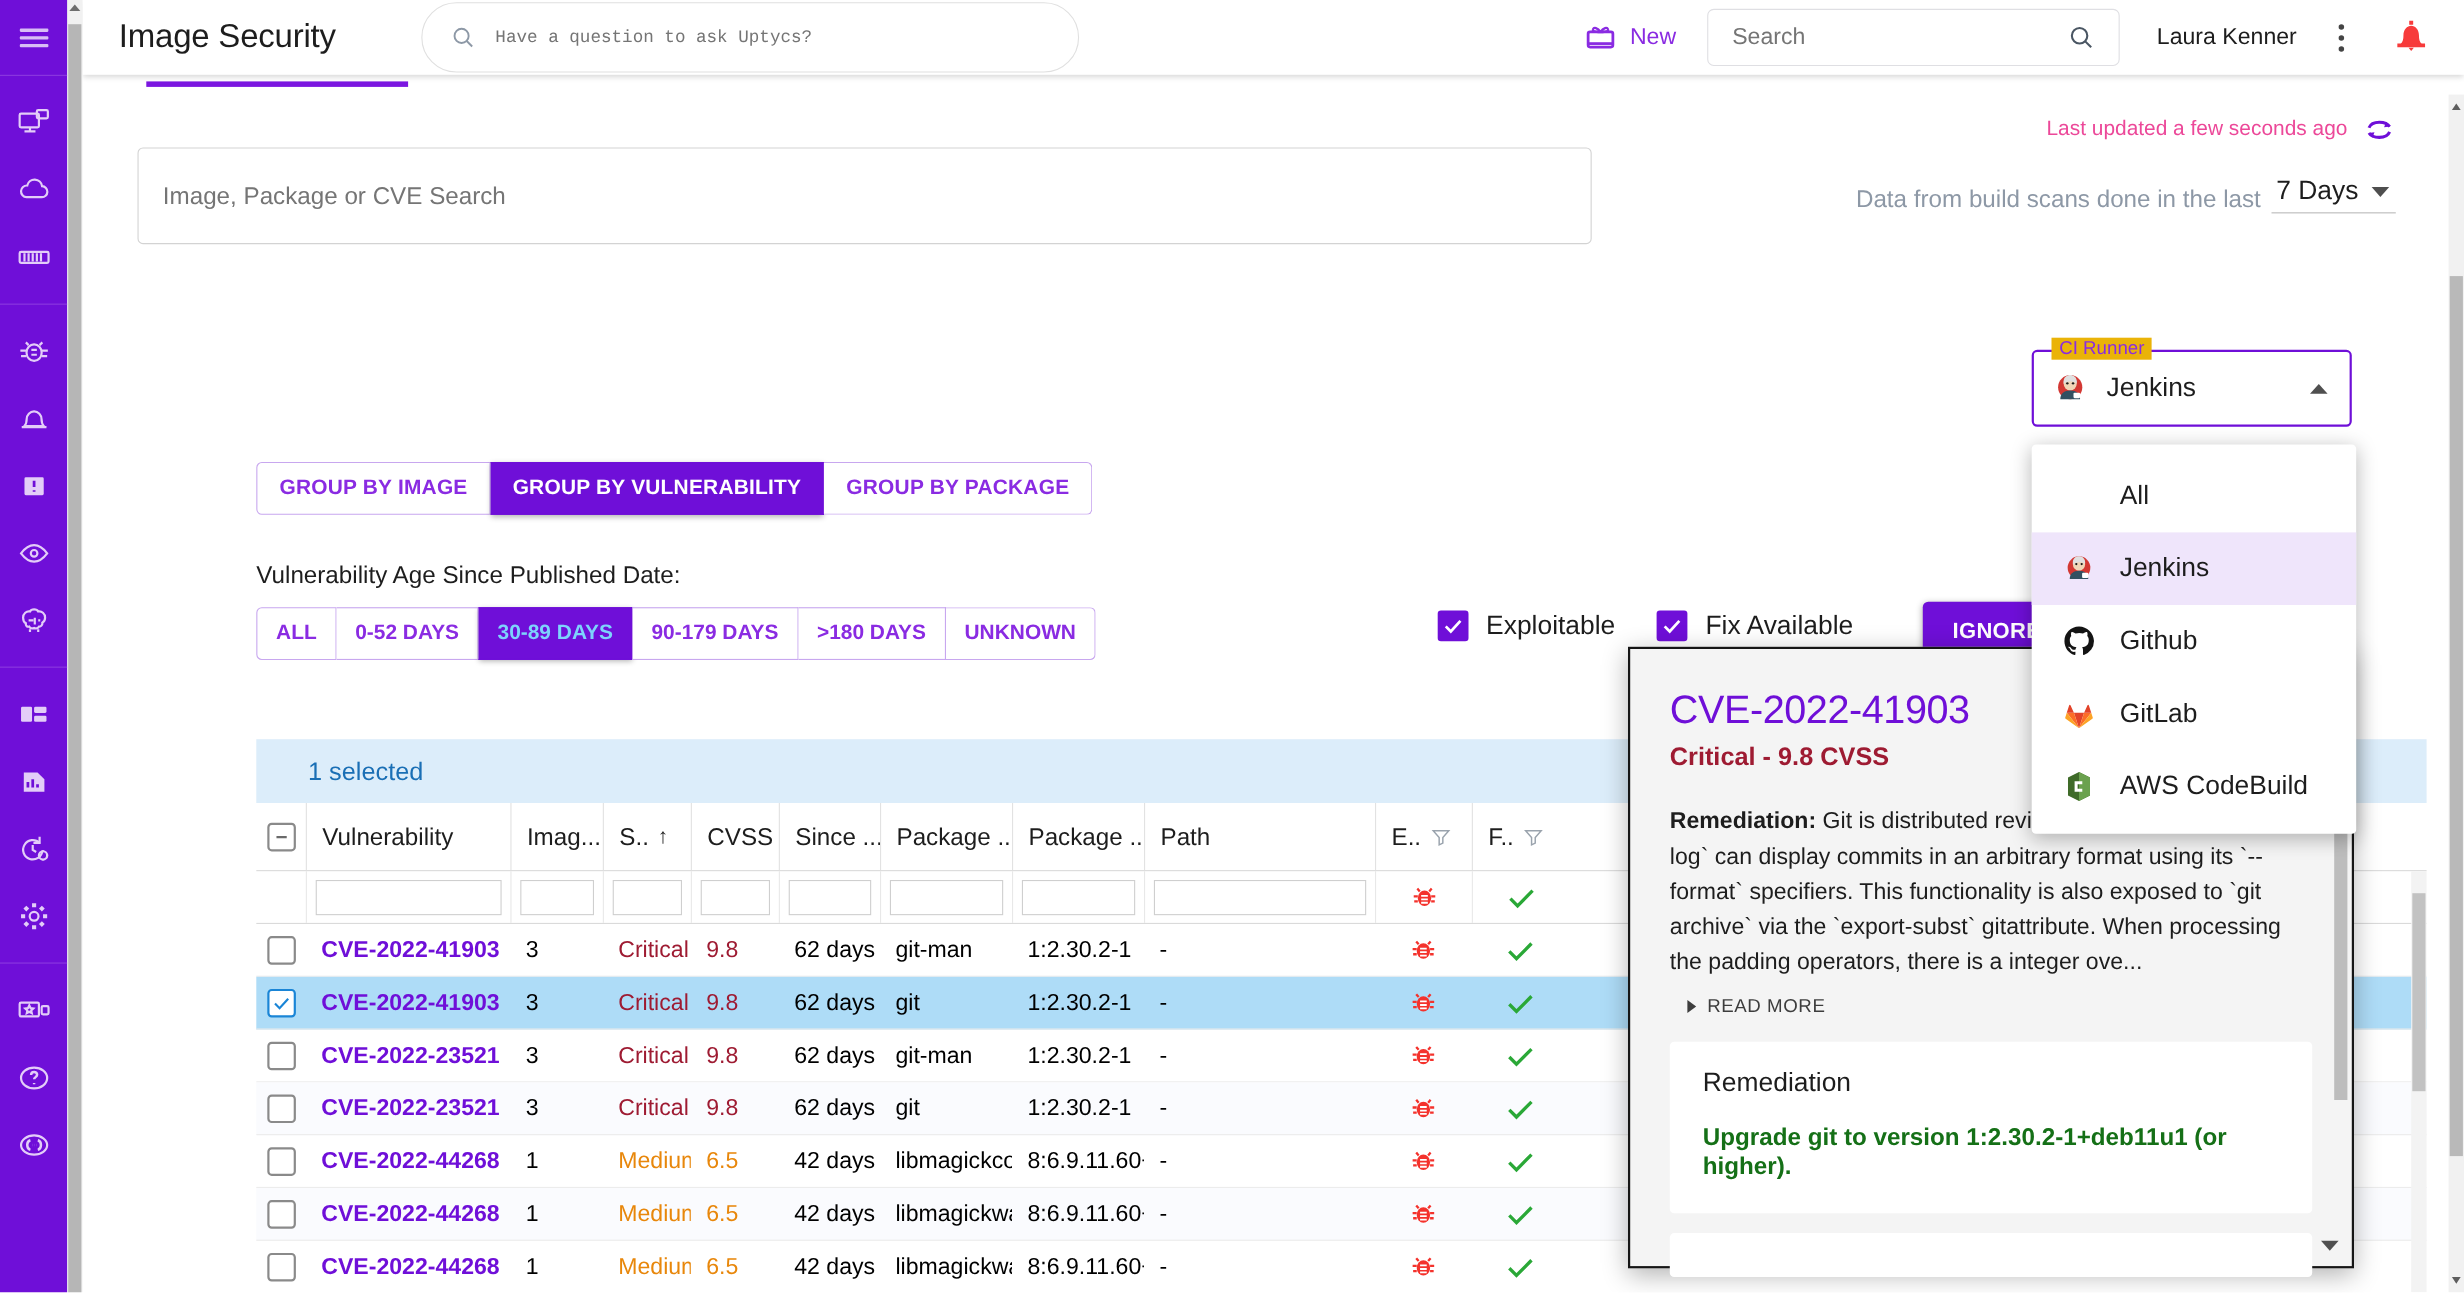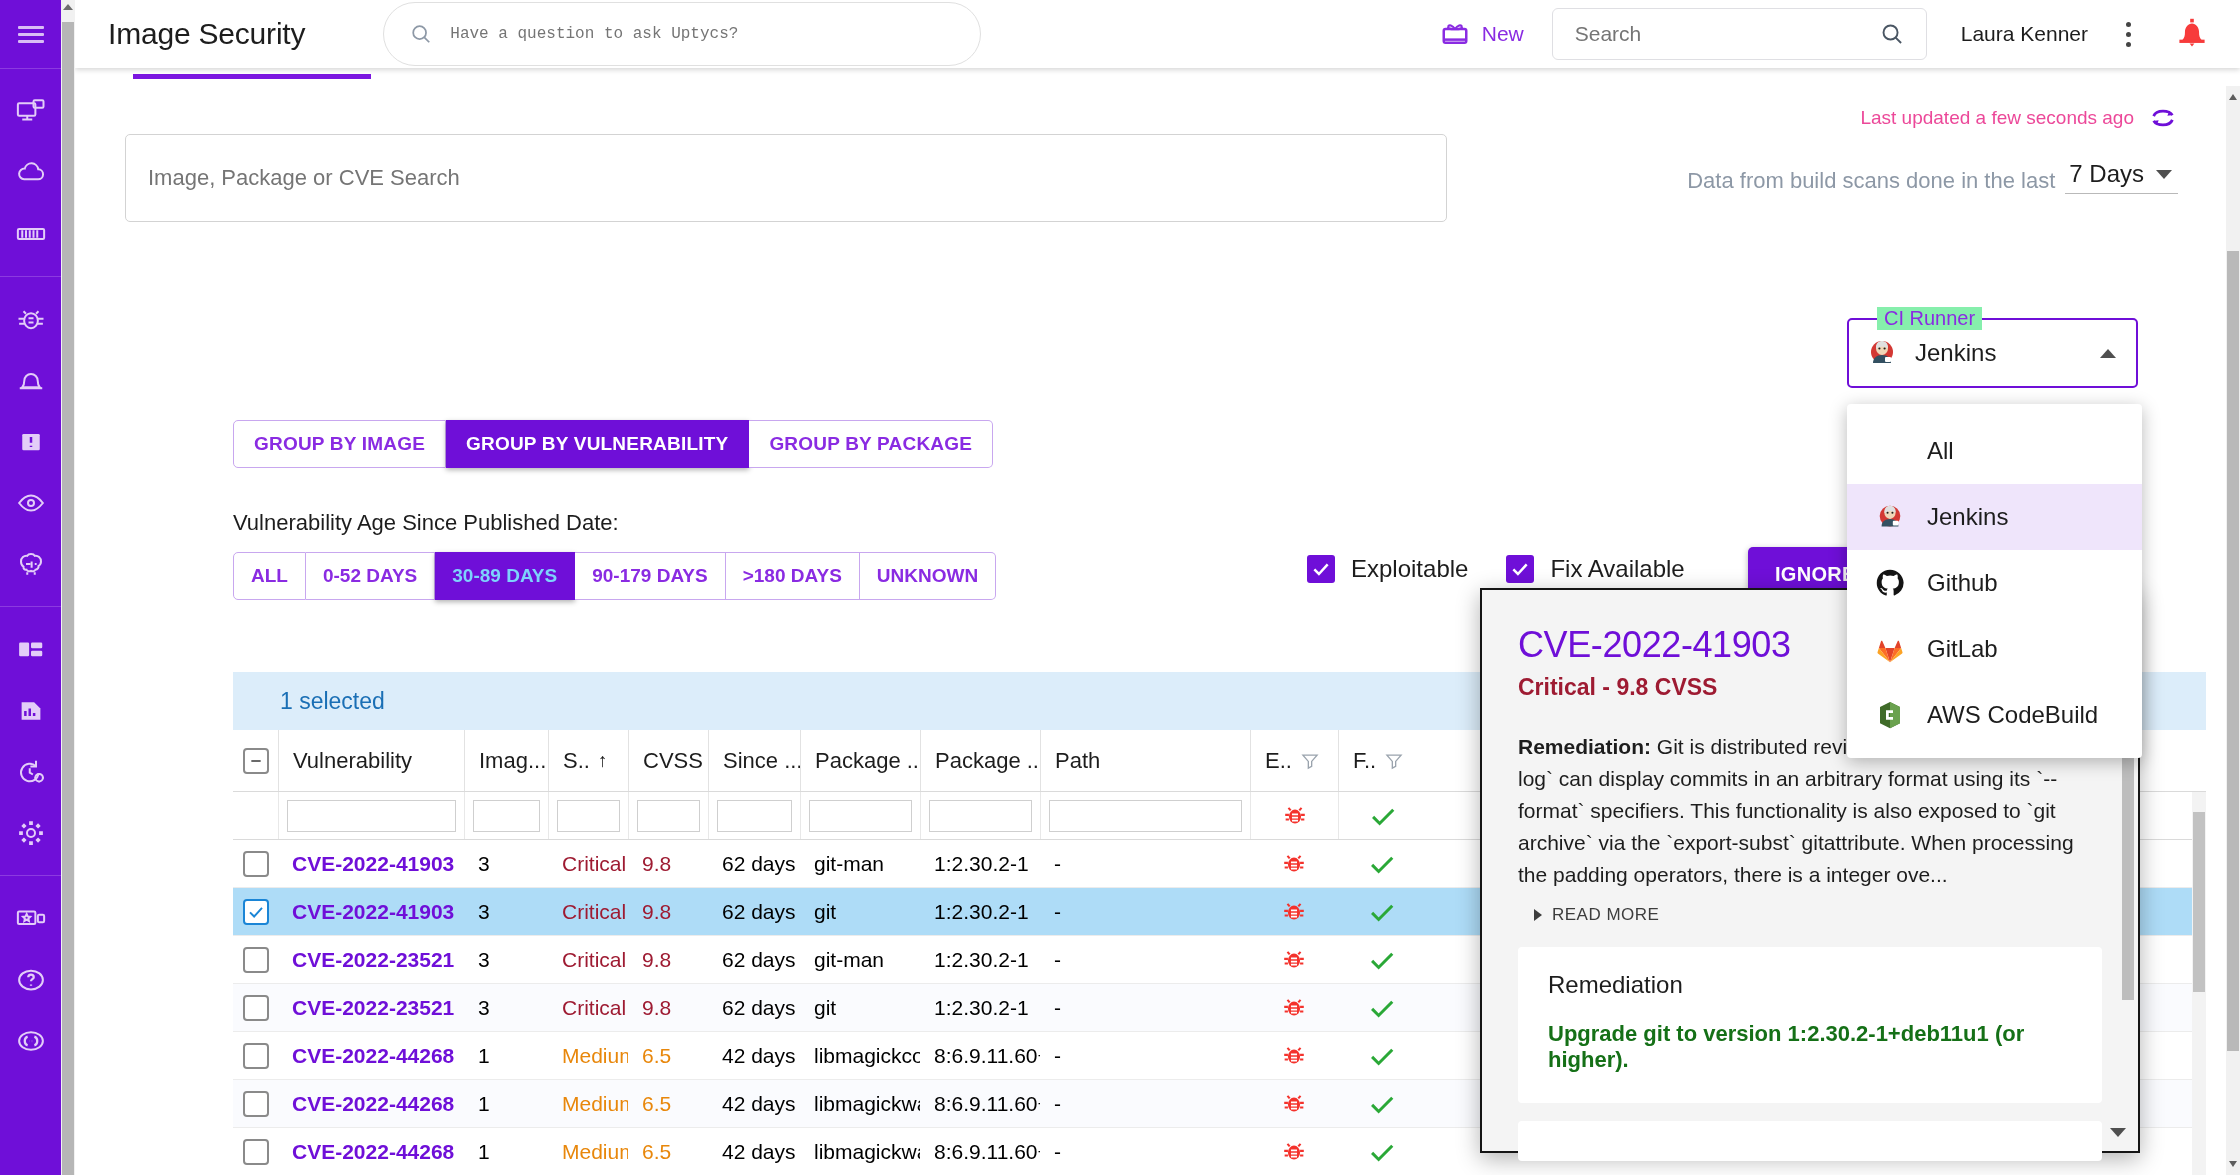--- a/index.html
+++ b/index.html
@@ -133,22 +133,22 @@
   .checkrow .lbl{font-size:24px;color:#1d1d1d;margin-right:22px;}
   .ignorebtn { position:absolute; left:1673px; top:461px; height:54px; padding:0 27px;
      background:#6f0fd8; color:#fff; font-size:20px; font-weight:bold; letter-spacing:.3px;
      border:none; border-radius:5px; display:flex;align-items:center;cursor:pointer;
      box-shadow:0 2px 6px rgba(0,0,0,.3); }
 
   
   .cirunner { position:absolute; left:1847px; top:318px; width:291px; height:70px;
               border:2px solid #6f0fd8; border-radius:5px; display:flex; align-items:center;
               padding: 0 17px; background:#fff; z-index: 52; cursor:pointer;}
-  .cirunner .legend { position:absolute; top:-13px; left:28px; background:#86efac; padding:0 7px;
-                      font-size:20px; color:#8a2be2; }
+  .cirunner .legend { position:absolute; top:-13px; left:16px; background:#eab308; padding:0 7px;
+                      font-size:17px; color:#8a2be2; }
   .cirunner .val { font-size:24px; color:#1d1d1d; margin-left:17px;}
   .caret-up { position:absolute; right:20px; width:0;height:0;
      border-left:8px solid transparent;border-right:8px solid transparent;border-bottom:9px solid #4f4f4f;}
   .cimenu { position:absolute; left:1847px; top:404px; width:295px; background:#fff;
             border-radius:4px; box-shadow: 0 4px 18px rgba(0,0,0,.28); padding: 14px 0 10px 0; z-index:51;}
   .cimenu .item { height:66px; display:flex; align-items:center; padding-left:28px; gap:22px;
                   font-size:24px; color:#1d1d1d; cursor:pointer;}
   .cimenu .item.sel { background:#efe5fb; }
   .cimenu .item .ispace { width:30px; height:30px; flex:0 0 auto; display:flex;align-items:center;justify-content:center;}
 

